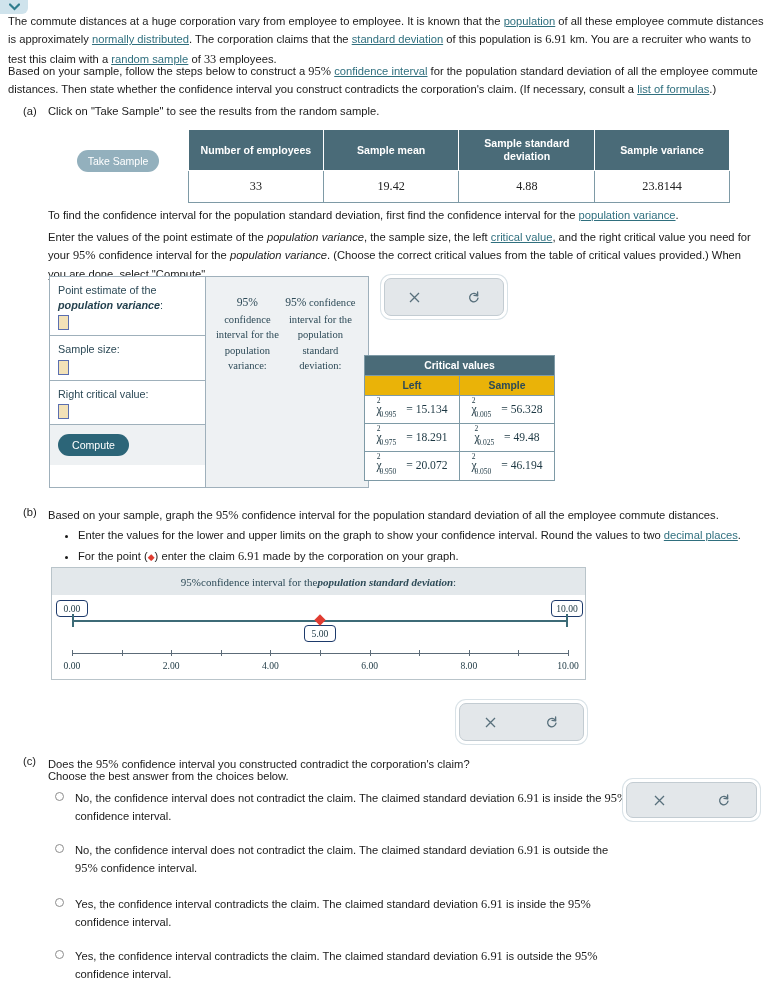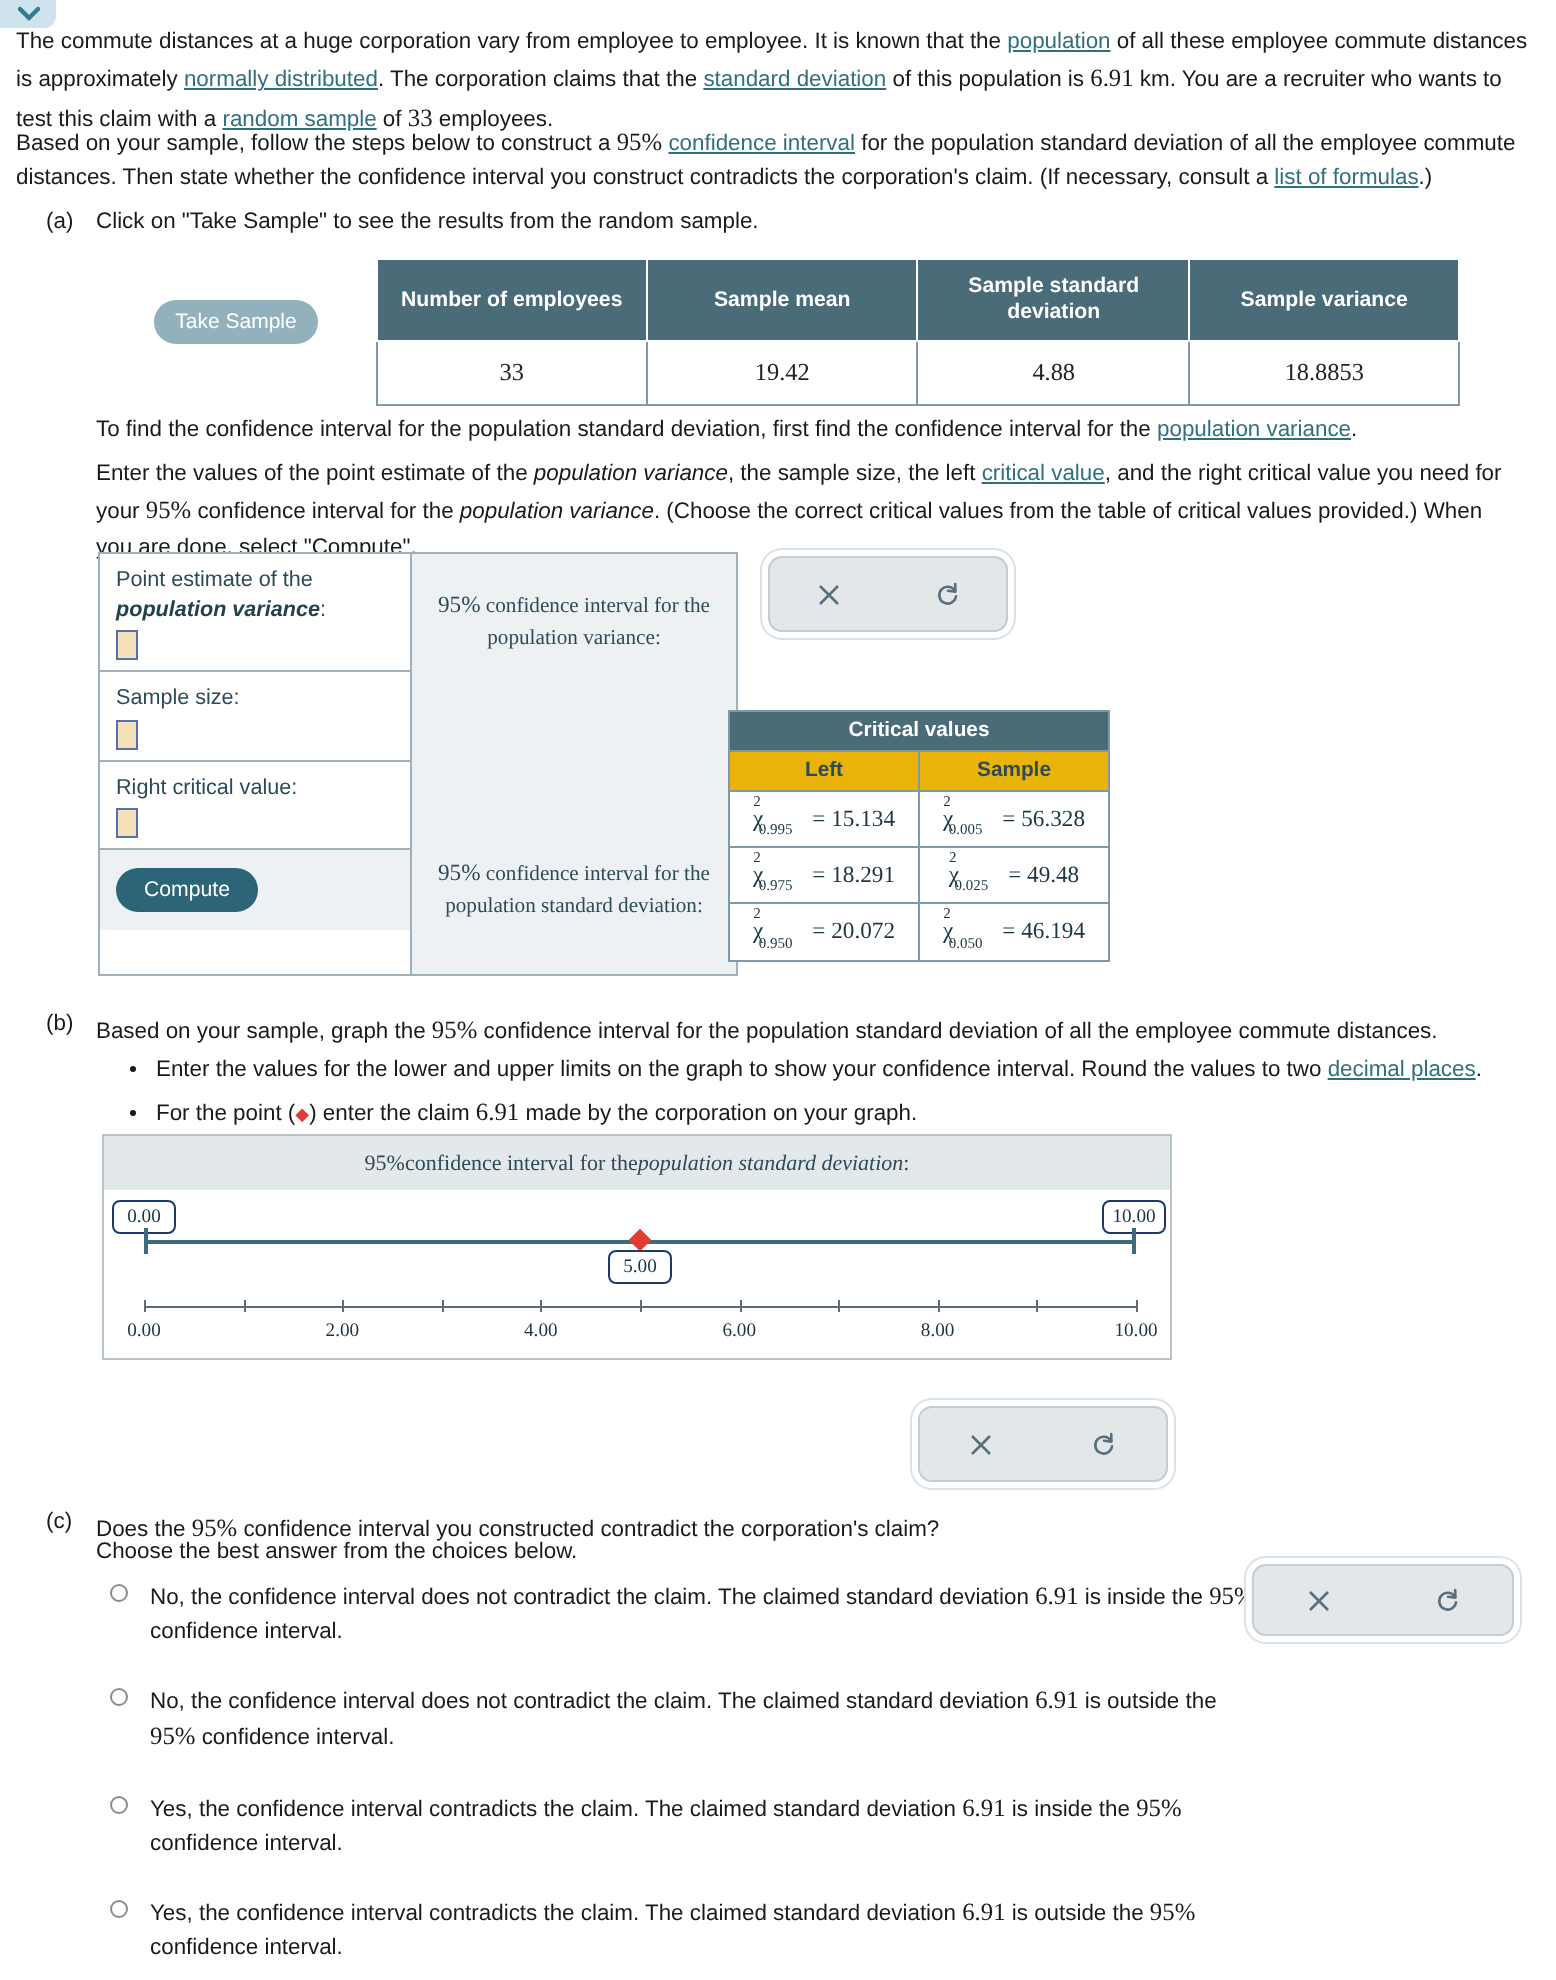--- a/index.html
+++ b/index.html
@@ -73,21 +73,21 @@
     margin-top:3px; width:11px; height:15px;
     background:#f3e2b8; border:1px solid #5b6fb0; display:block;
   }
   #compute-cell { background:#eef1f3; border-bottom:none; padding:9px 8px; }
   #compute-btn {
     background:#2c6578; color:#ffffff; border:none; border-radius:11px;
     font-size:10.6px; padding:5px 14px; cursor:pointer;
     font-family:"Liberation Sans", sans-serif;
   }
   #results-col {
-    flex:1; background:#eef1f3; display:flex; flex-direction:column;
+    flex:1; background:#eef1f3; display:flex; flex-direction:row;
     justify-content:space-between; padding:18px 8px 26px 8px;
   }
   .result-text {
     text-align:center; color:#2d4a57; font-size:10.6px;
     font-family:"Liberation Serif", serif; line-height:1.45;
   }
   .result-text .pct { font-size:11.6px; }
 
   
   .ctl-group {
@@ -135,21 +135,21 @@
   
   #graph-box {
     position:absolute; left:51px; top:567px; width:535px; height:113px;
     border:1px solid #b9c4ca; background:#ffffff;
   }
   #graph-header {
     height:27px; background:#e3e8eb; color:#2d4a57;
     display:flex; align-items:center; justify-content:center;
     font-family:"Liberation Serif", serif; font-size:11px;
   }
-  #graph-header b { font-weight:normal; font-style:italic; }
+  #graph-header b { font-weight:bold; font-style:italic; }
   #graph-body { position:relative; height:85px; }
   .val-input {
     position:absolute; border:1px solid #1d3a6b; border-radius:4px;
     background:#ffffff; color:#1c3742;
     font-family:"Liberation Serif", serif; font-size:9.6px;
     text-align:center; padding:2px 0; width:32px; cursor:text;
   }
   #lower-input { left:4px; top:5px; }
   #upper-input { left:497px; top:5px; }
   #point-input { left:250px; top:30px; }
@@ -213,21 +213,21 @@
       <tr>
     <th style="width:135px">Number of employees</th>
     <th style="width:136px">Sample mean</th>
     <th style="width:136px">Sample standard deviation</th>
     <th style="width:135px">Sample variance</th>
   </tr>
   <tr>
     <td>33</td>
     <td>19.42</td>
     <td>4.88</td>
-    <td>18.8853</td>
+    <td>23.8144</td>
   </tr>
 </tbody>
   </table>
 
 <div class="para" id="instr1"><span>To find the confidence interval for the population standard deviation, first find the confidence interval for the </span><a class="link" href="#">population variance</a><span>.</span></div>
 
 <div class="para" id="instr2"><span>Enter the values of the point estimate of the </span><i>population variance</i><span>, the sample size, the left </span><a class="link" href="#">critical value</a><span>, and the right critical value you need for your </span><span class="mathit">95%</span><span> confidence interval for the </span><i>population variance</i><span>. (Choose the correct critical values from the table of critical values provided.) When you are done, select "Compute".</span></div>
 
 <div id="compute-panel">
   <div id="fields-col">

